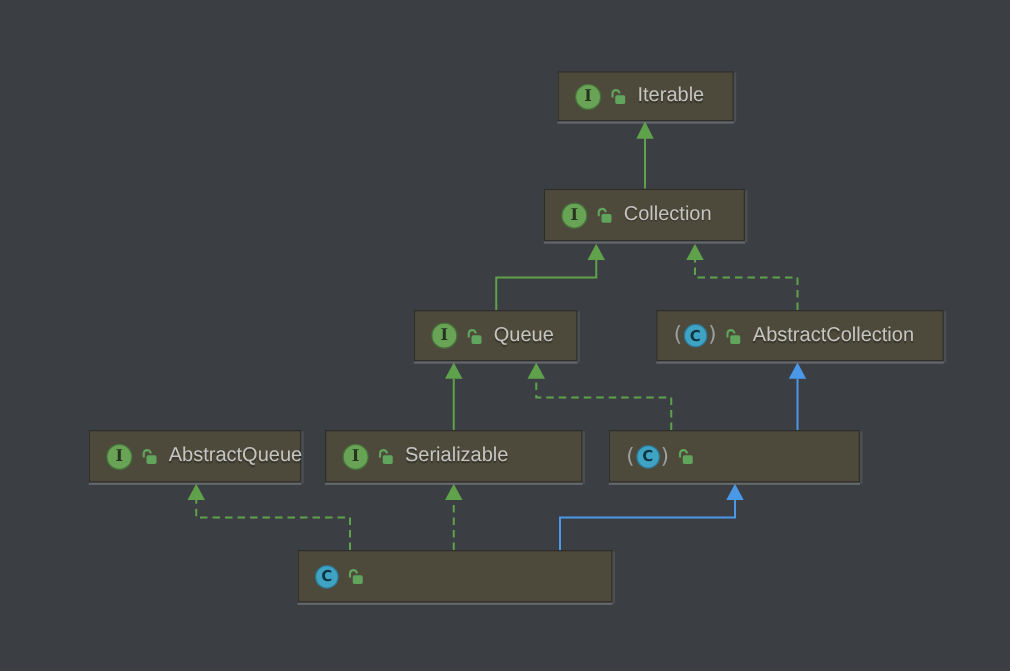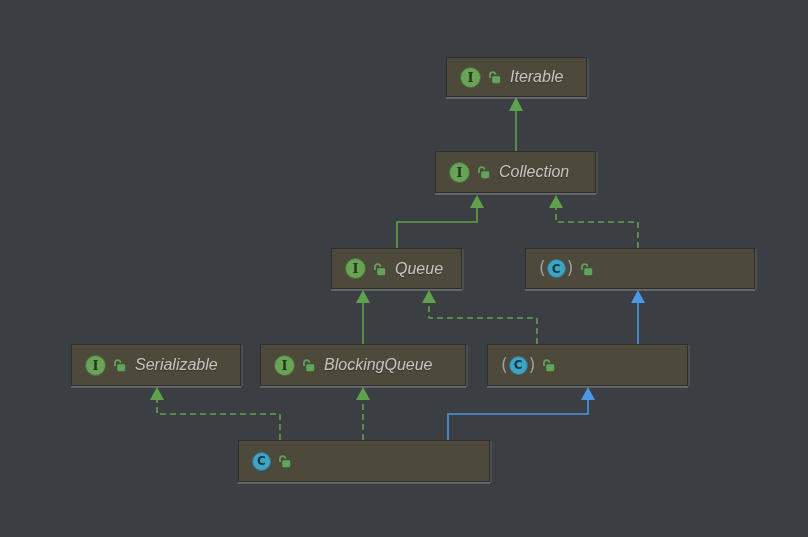--- a/index.html
+++ b/index.html
@@ -26,21 +26,21 @@
     gap: 8px;
     padding: 0 10px 0 13px;
     background: #4d4a3c;
     border: 1px solid #2e2e2c;
     box-shadow: 0 2px 0 rgba(125,130,133,0.55), 2px 1px 0 rgba(125,130,133,0.25);
     color: #c6c5c1;
     font-size: 16px;
     cursor: default;
     white-space: nowrap;
   }
-  .node .label { margin-left: 1px; text-shadow: 0 1px 1px rgba(0,0,0,0.35); font-style: italic; }
+  .node .label { margin-left: 1px; text-shadow: 0 1px 1px rgba(0,0,0,0.35); }
 
   .iface-circle {
     width: 21px; height: 21px; border-radius: 50%;
     background: #69a356;
     border: 1px solid #46703a;
     box-sizing: border-box;
     display: inline-flex; align-items: center; justify-content: center;
     color: #25331f;
     font-family: "DejaVu Serif", serif;
     font-weight: bold; font-size: 13px; line-height: 1;
@@ -159,38 +159,39 @@
   <div class="node" id="n-abstractcollection">
     <span class="abstract-wrap">
       <span class="paren">(</span>
       <span class="class-circle">C</span>
       <span class="paren">)</span>
     </span>
     <svg class="lock" width="13" height="14" viewBox="0 0 13 14">
       <path d="M2 8 V4.6 A2.8 2.8 0 0 1 7.4 3.9 L7.6 4.8" fill="none" stroke="#61a45c" stroke-width="1.7"></path>
       <rect x="4.2" y="6.2" width="8" height="7" rx="1.4" fill="#61a45c"></rect>
     </svg>
+    <span class="label">AbstractCollection</span>
   </div>
 
   <div class="node" id="n-serializable">
     <span class="iface-circle">I</span>
     <svg class="lock" width="13" height="14" viewBox="0 0 13 14">
       <path d="M2 8 V4.6 A2.8 2.8 0 0 1 7.4 3.9 L7.6 4.8" fill="none" stroke="#61a45c" stroke-width="1.7"></path>
       <rect x="4.2" y="6.2" width="8" height="7" rx="1.4" fill="#61a45c"></rect>
     </svg>
+    <span class="label">AbstractQueue</span>
+  </div>
+
+  <div class="node" id="n-blockingqueue">
+    <span class="iface-circle">I</span>
+    <svg class="lock" width="13" height="14" viewBox="0 0 13 14">
+      <path d="M2 8 V4.6 A2.8 2.8 0 0 1 7.4 3.9 L7.6 4.8" fill="none" stroke="#61a45c" stroke-width="1.7"></path>
+      <rect x="4.2" y="6.2" width="8" height="7" rx="1.4" fill="#61a45c"></rect>
+    </svg>
     <span class="label">Serializable</span>
-  </div>
-
-  <div class="node" id="n-blockingqueue">
-    <span class="iface-circle">I</span>
-    <svg class="lock" width="13" height="14" viewBox="0 0 13 14">
-      <path d="M2 8 V4.6 A2.8 2.8 0 0 1 7.4 3.9 L7.6 4.8" fill="none" stroke="#61a45c" stroke-width="1.7"></path>
-      <rect x="4.2" y="6.2" width="8" height="7" rx="1.4" fill="#61a45c"></rect>
-    </svg>
-    <span class="label">BlockingQueue</span>
   </div>
 
   <div class="node" id="n-abstractqueue">
     <span class="abstract-wrap">
       <span class="paren">(</span>
       <span class="class-circle">C</span>
       <span class="paren">)</span>
     </span>
     <svg class="lock" width="13" height="14" viewBox="0 0 13 14">
       <path d="M2 8 V4.6 A2.8 2.8 0 0 1 7.4 3.9 L7.6 4.8" fill="none" stroke="#61a45c" stroke-width="1.7"></path>

